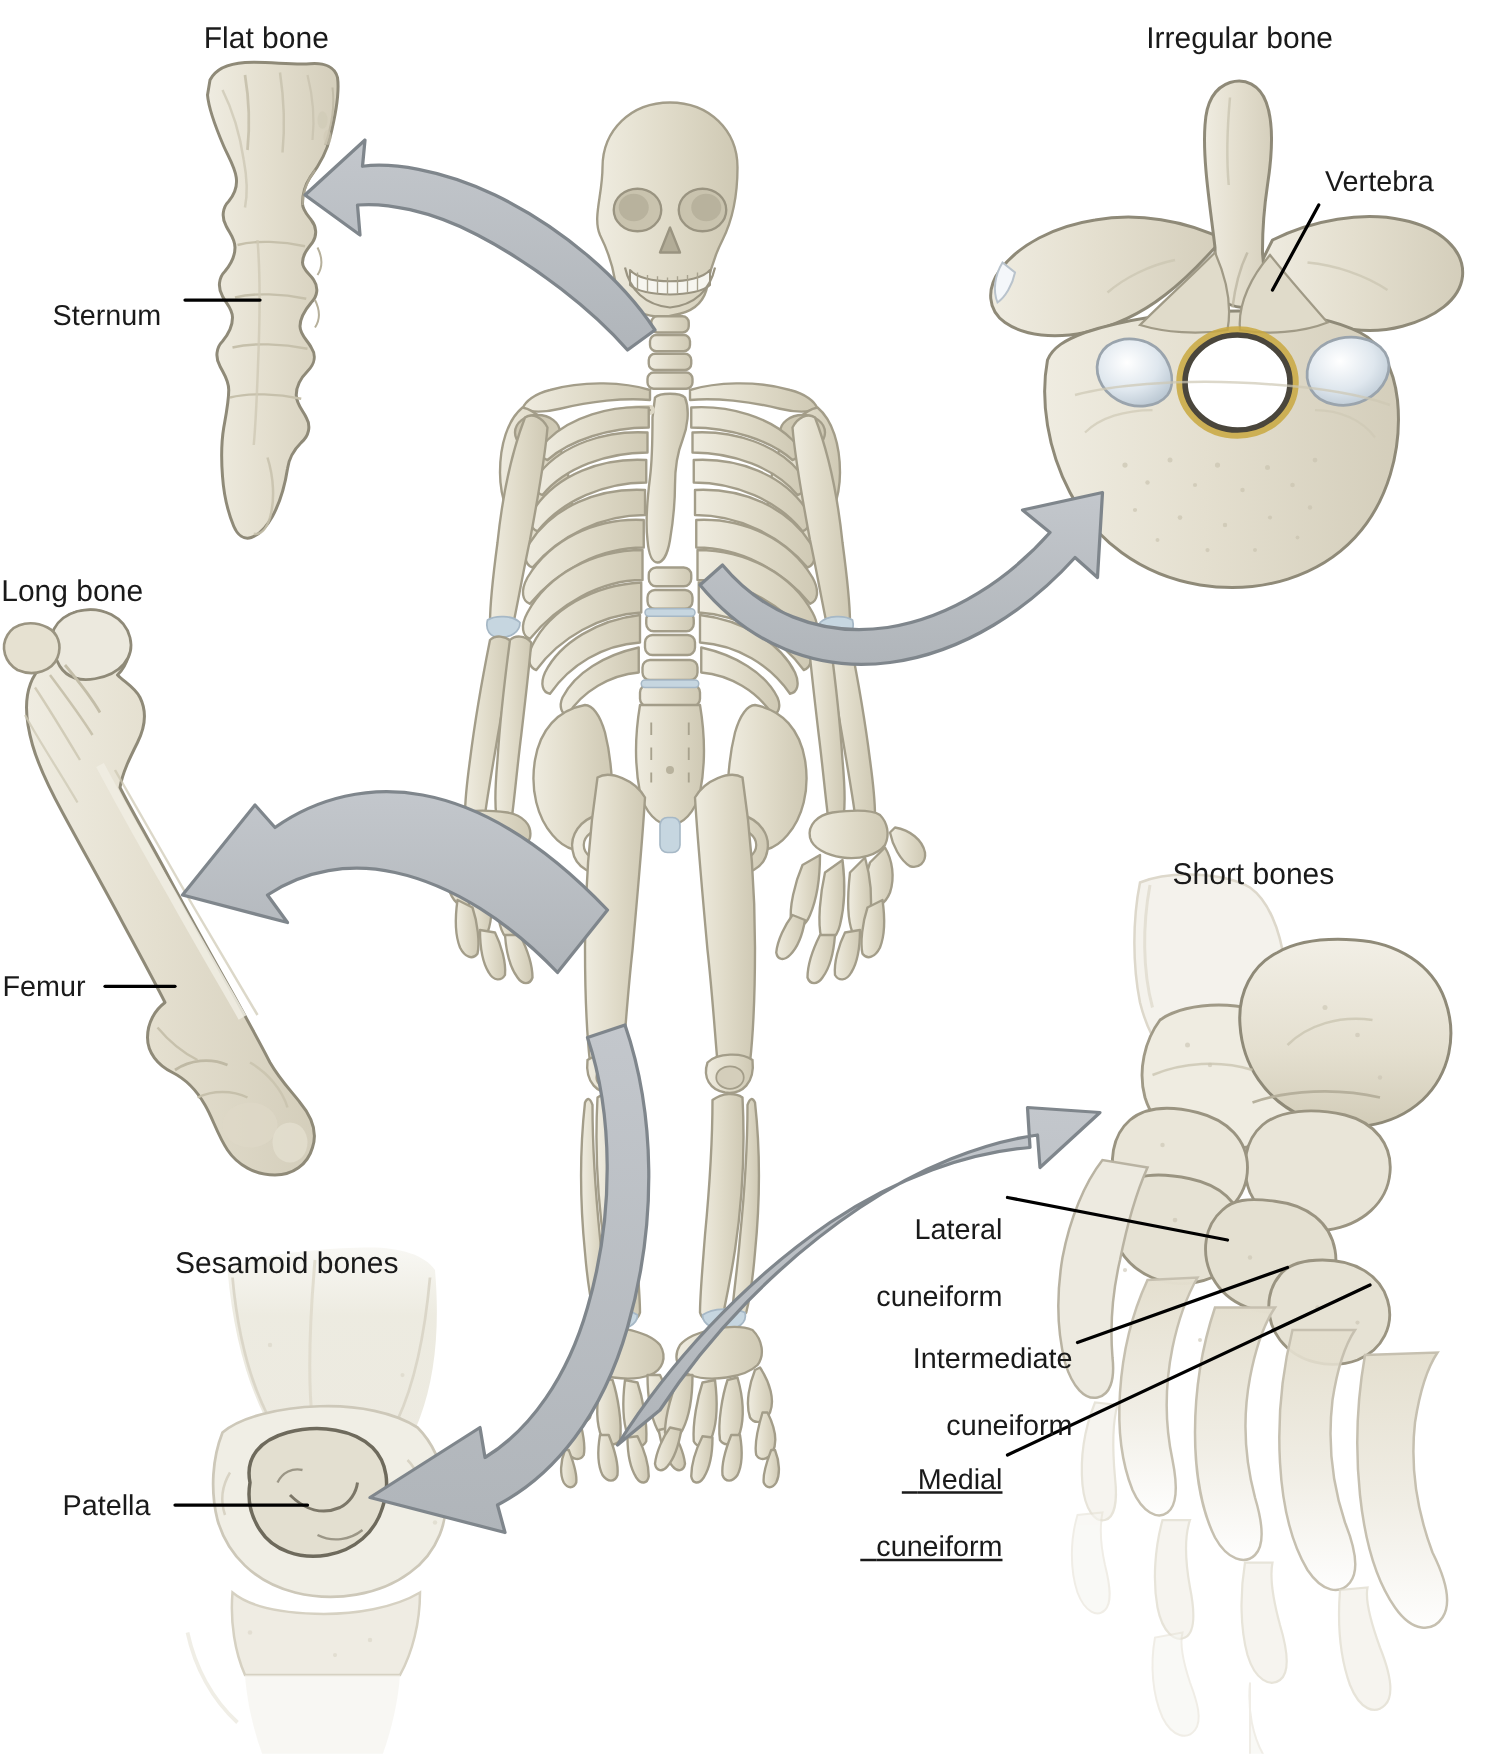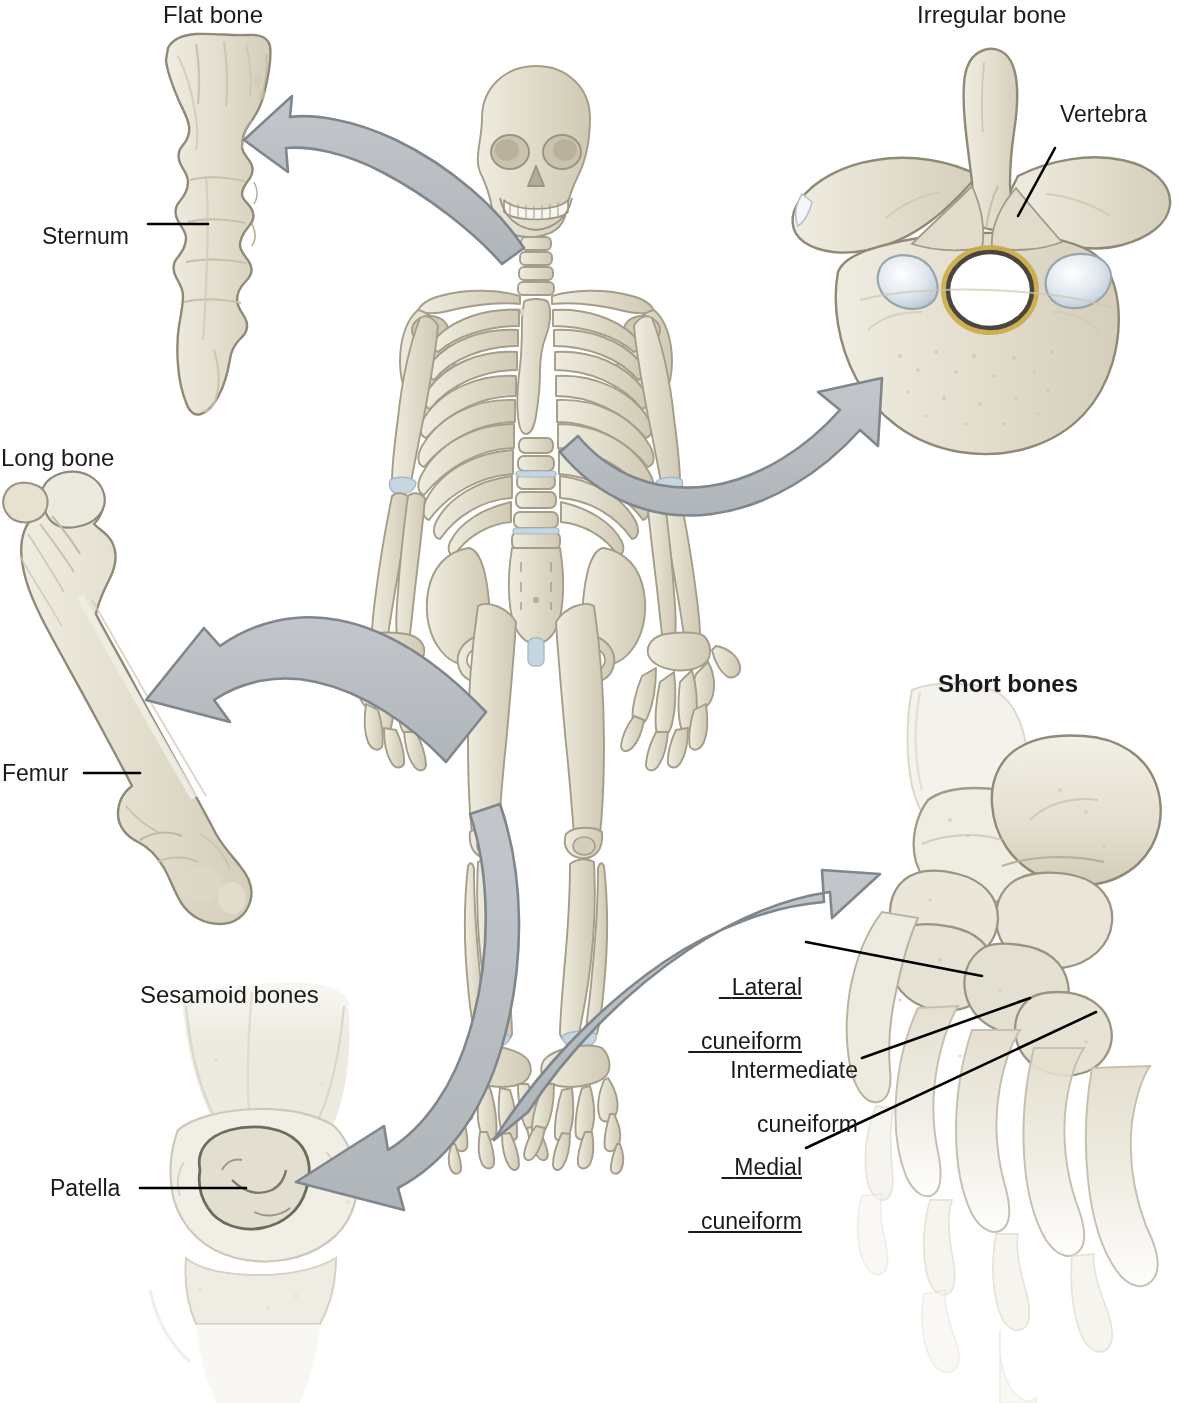--- a/index.html
+++ b/index.html
@@ -1,21 +1,21 @@
 <!DOCTYPE html>
 <html><head>
 <meta charset="utf-8">
 <style>
   html,body{margin:0;padding:0;background:#ffffff;}
   body{
     width:1199px;height:1403px;position:relative;overflow:hidden;
     font-family:"Liberation Sans","DejaVu Sans",sans-serif;
     color:#1a1a1a;
   }
-  #stage{position:absolute;inset:0;}
+  #stage{position:absolute;inset:0;margin-top:16px;}
   .lbl{position:absolute;font-size:23px;line-height:27px;color:#1a1a1a;white-space:pre;}
   .lbl.r{text-align:right;}
   .ttl{position:absolute;font-size:24px;line-height:28px;color:#1a1a1a;white-space:pre;}
   svg{position:absolute;left:0;top:0;}
   .leader{stroke:#000;stroke-width:2.6;fill:none;stroke-linecap:round;}
 </style>
 </head>
 <body>
 
 <div id="stage">
@@ -583,29 +583,29 @@
     <line class="leader" x1="140" y1="1188" x2="246" y2="1188"></line>
     <line class="leader" x1="806" y1="942" x2="982" y2="976"></line>
     <line class="leader" x1="862" y1="1058" x2="1030" y2="998"></line>
     <line class="leader" x1="806" y1="1148" x2="1096" y2="1012"></line>
   </g>
 </svg>
 
 <div class="ttl" style="left:163px; top:1px;">Flat bone</div>
 <div class="ttl" style="left:917px; top:1px;">Irregular bone</div>
 <div class="ttl" style="left:1px;  top:444px;">Long bone</div>
-<div class="ttl" style="left:938px; top:670px;font-weight:bold;">Short bones</div>
+<div class="ttl" style="left:938px; top:670px;">Short bones</div>
 <div class="ttl" style="left:140px; top:981px;">Sesamoid bones</div>
 
 <div class="lbl" style="left:42px;  top:223px;">Sternum</div>
-<div class="lbl" style="left:1060px;top:101px;">Vertebra</div>
+<div class="lbl" style="left:1060px;top:116px;">Vertebra</div>
 <div class="lbl" style="left:2px;   top:760px;">Femur</div>
 <div class="lbl" style="left:50px;  top:1175px;">Patella</div>
 
-<div class="lbl r" style="left:600px; top:947px; width:202px;text-decoration:underline;">
+<div class="lbl r" style="left:600px; top:927px; width:202px;">
   <span>Lateral</span><br>
   <span>cuneiform</span>
 </div>
 <div class="lbl r" style="left:600px; top:1030px; width:258px;">
   <span>Intermediate</span><br>
   <span>cuneiform</span>
 </div>
 <div class="lbl r" style="left:600px; top:1127px; width:202px;text-decoration:underline;">
   <span>Medial</span><br>
   <span>cuneiform</span>

